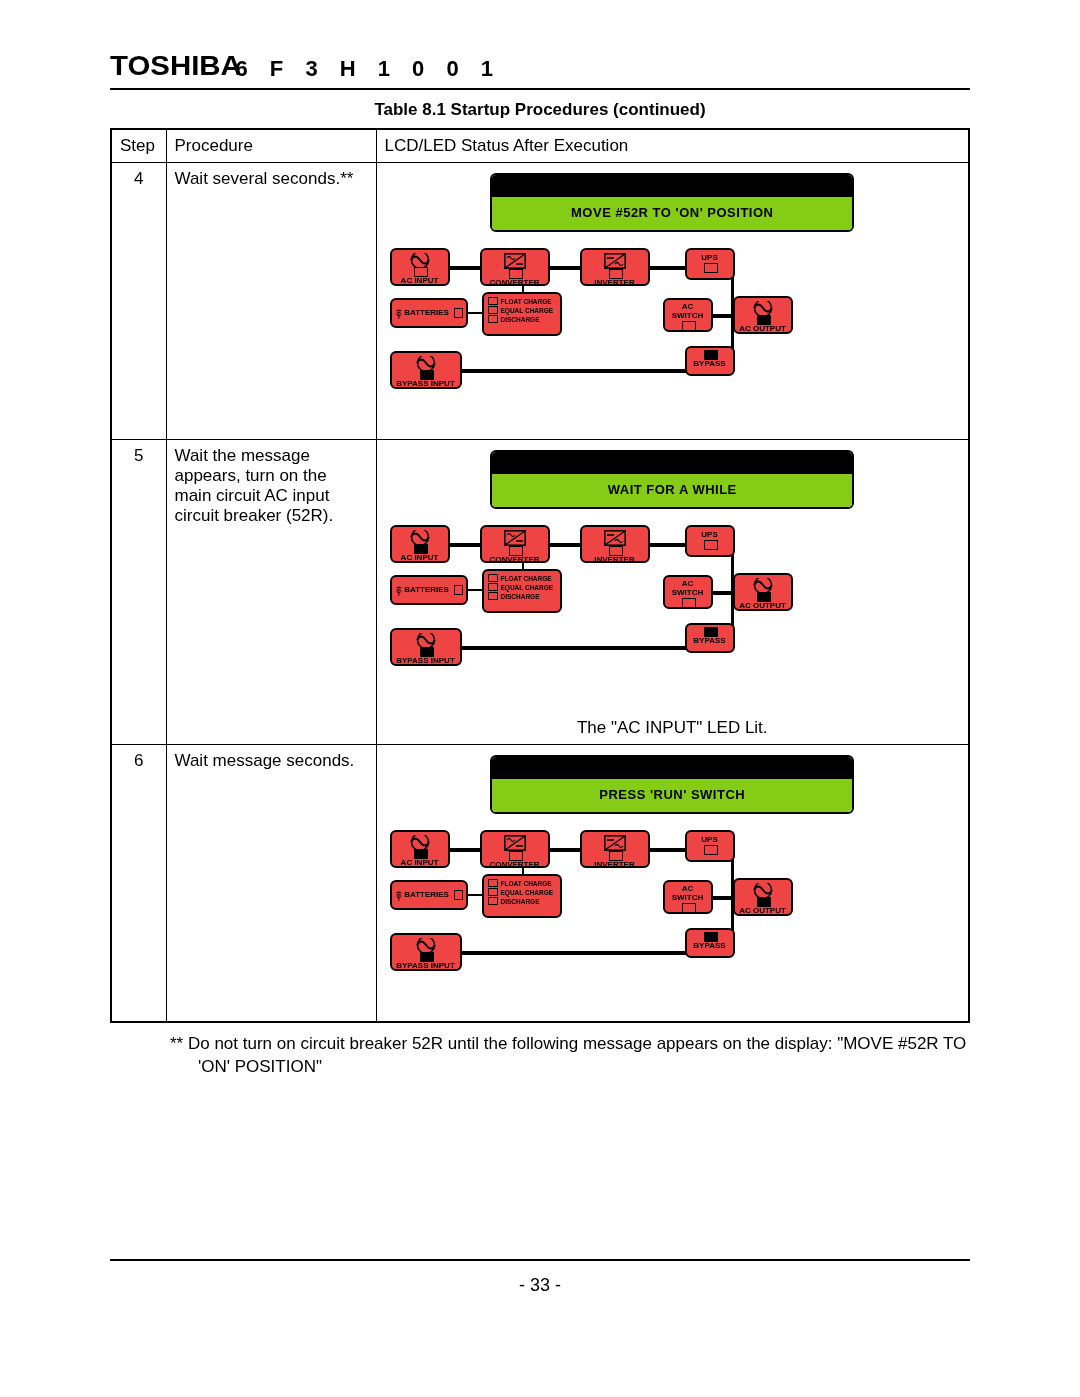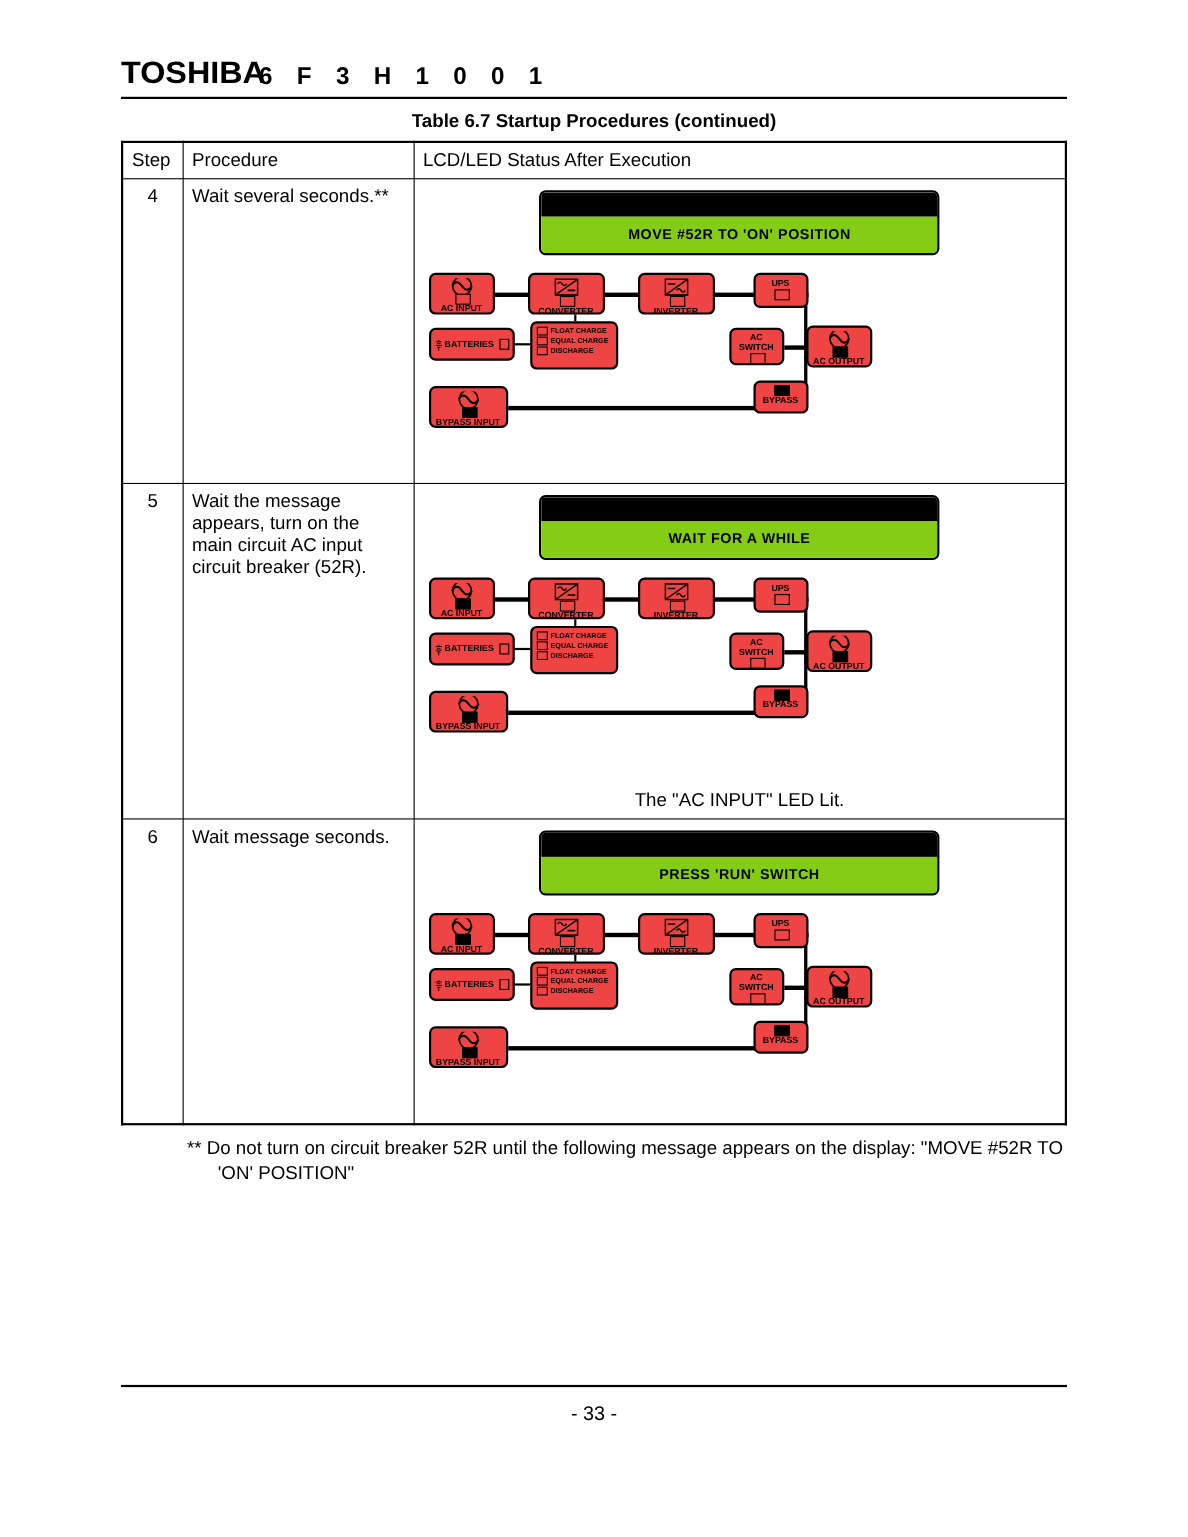--- a/index.html
+++ b/index.html
@@ -124,21 +124,21 @@
   .mini-row .mlbl { font-size:6.5px; font-weight:bold;}
 </style>
 </head>
 <body>
 
 <div class="header-row">
   <div class="brand">TOSHIBA</div>
   <div class="docnum">6 F 3 H 1 0 0 1</div>
 </div>
 
-<div class="table-caption">Table 6.7    Startup Procedures (continued)</div>
+<div class="table-caption">Table 8.1    Startup Procedures (continued)</div>
 
 <table class="proc">
   <colgroup>
       <col class="step">
       <col class="procd">
       <col class="stat">
     </colgroup>
   <thead>
     <tr>
       <th>Step</th>

